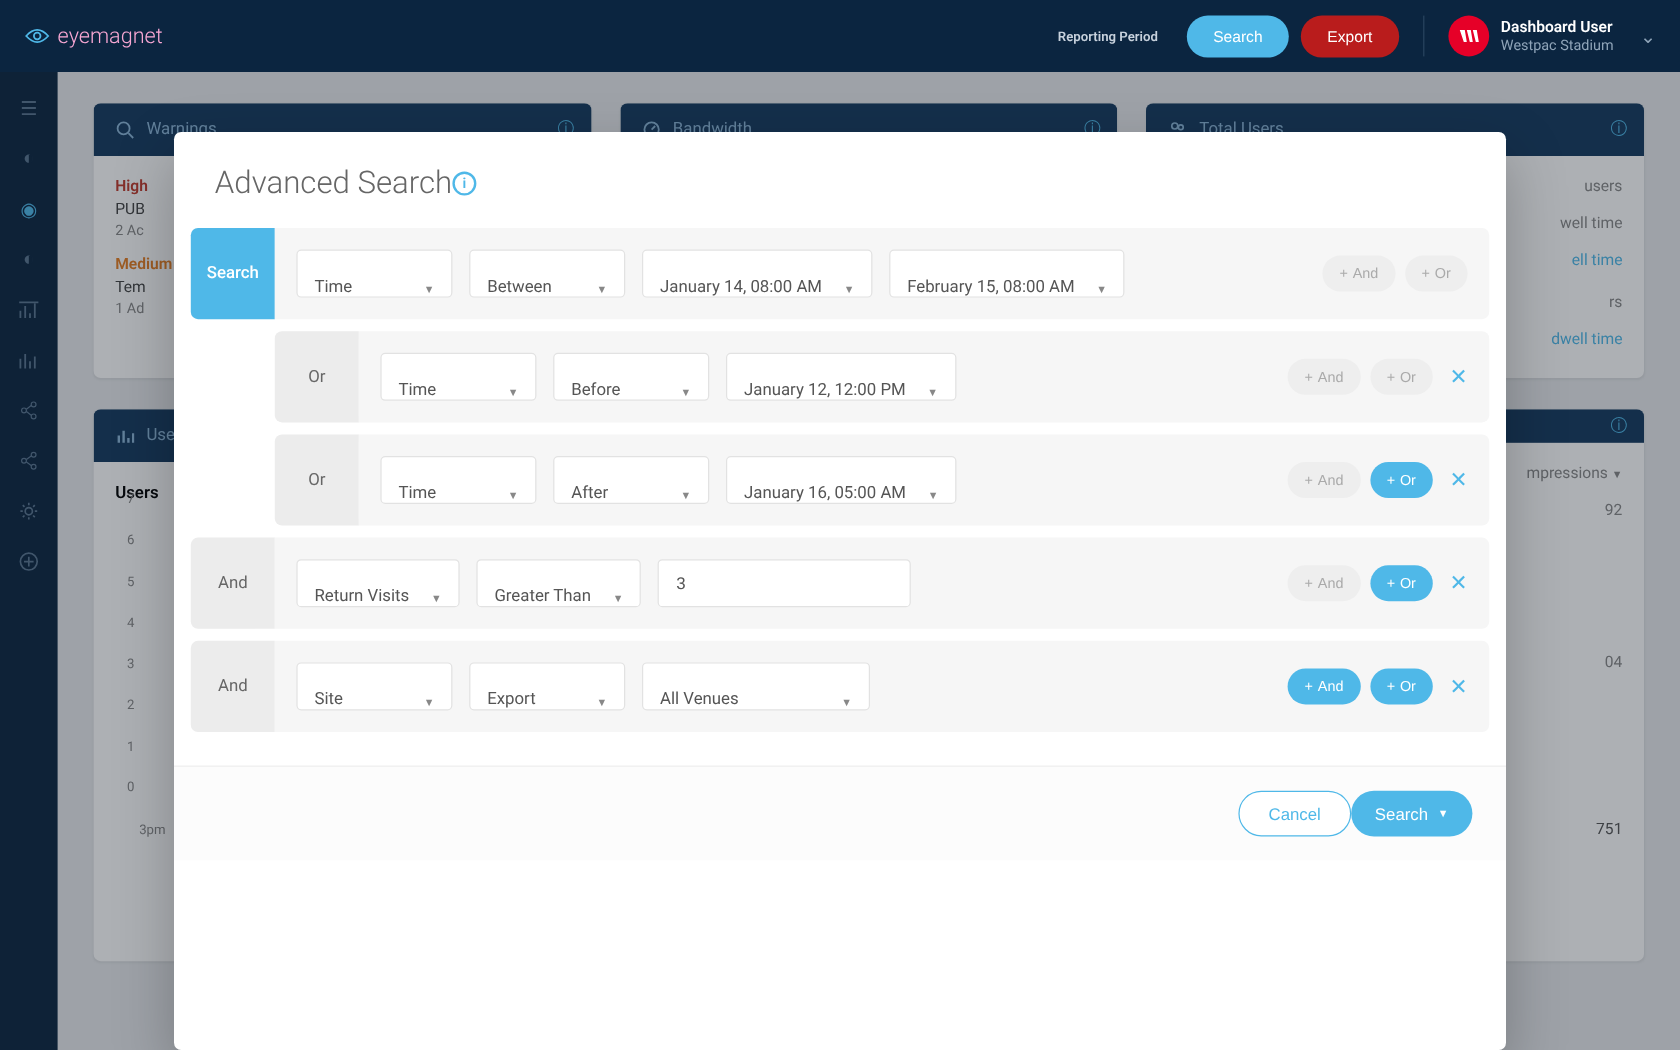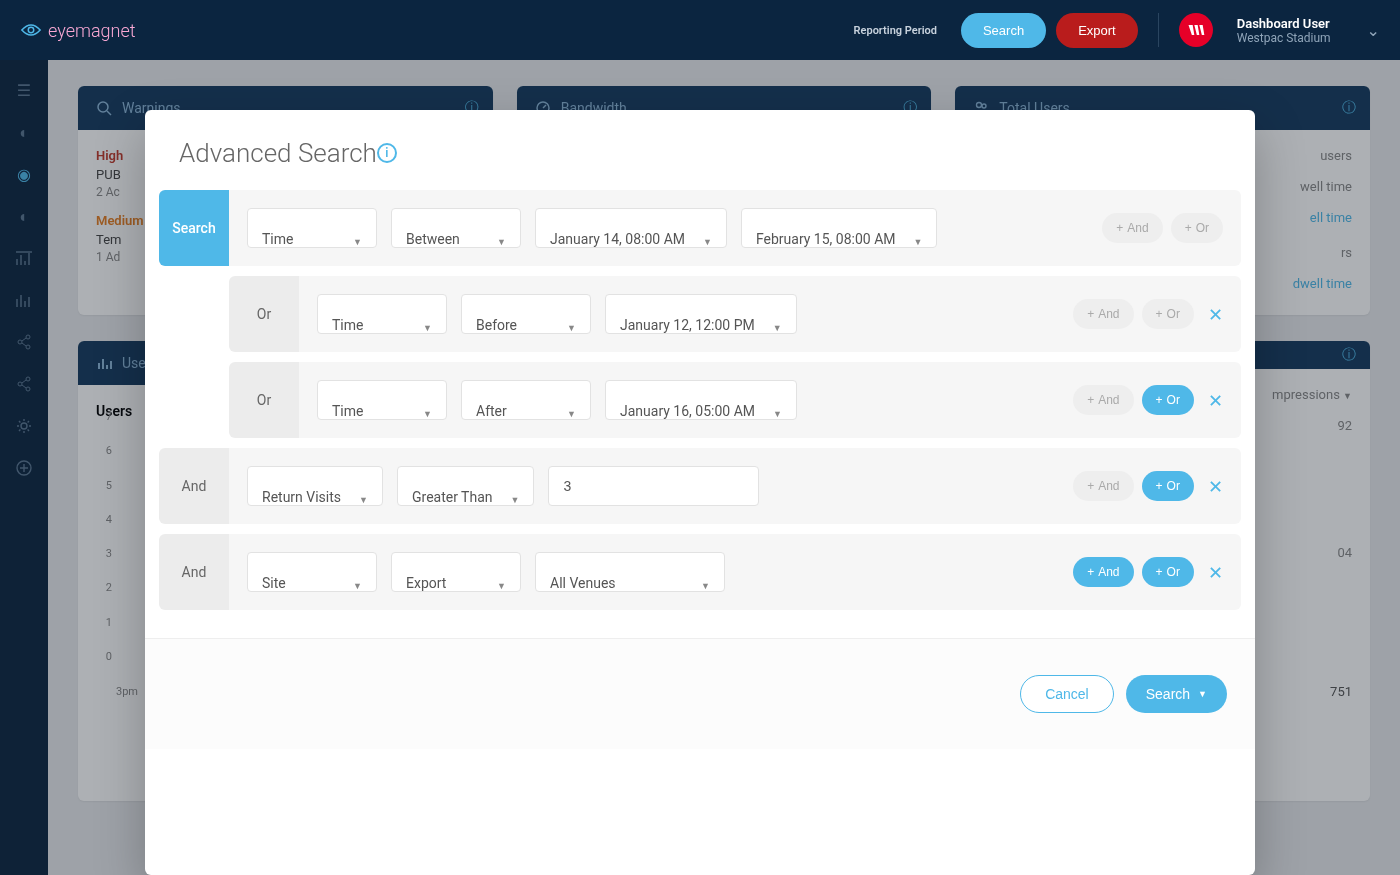--- a/index.html
+++ b/index.html
@@ -10,21 +10,21 @@
 .logo { display: flex; align-items: center; gap: 6px; color: #f9a8d4; font-size: 18px; font-weight: 300; }
 .logo-icon { width: 22px; height: 18px; }
 .topbar-spacer { flex: 1; }
 .reporting-label { color: #c8d2dd; font-size: 11px; font-weight: 600; margin-right: 14px; }
 .period-box { background: #14304f; border-radius: 3px; padding: 10px 20px; color: #8fa4b8; font-size: 13px; margin-right: 10px; min-width: 200px; }
 .topbar-btn { background: #4fb8e8; border: none; color: #fff; padding: 10px 22px; border-radius: 18px; font-size: 13px; margin-left: 10px; cursor: pointer; }
 .topbar-btn.export { background: #b91c1c; }
 .topbar-divider { width: 1px; height: 34px; background: #2a4560; margin: 0 20px; }
 .avatar { width: 34px; height: 34px; border-radius: 50%; background: #e60028; display: flex; align-items: center; justify-content: center; }
 .avatar svg { width: 20px; height: 20px; }
-.user-block { display: flex; align-items: center; gap: 24px; }
+.user-block { display: flex; align-items: center; gap: 10px; }
 .user-text { display: flex; flex-direction: column; }
 .user-name { color: #fff; font-size: 13px; font-weight: 600; }
 .user-sub { color: #8fa4b8; font-size: 12px; }
 .chevron-down { margin-left: 12px; color: #8fa4b8; }
 
 
 .layout { display: flex; height: calc(875px - 60px); }
 .siderail { width: 48px; background: #0b2540; padding-top: 18px; display: flex; flex-direction: column; align-items: center; gap: 18px; }
 .siderail-item { width: 24px; height: 24px; display: flex; align-items: center; justify-content: center; color: #5a7690; cursor: pointer; }
 .siderail-item.active { color: #4fb8e8; }
@@ -76,21 +76,21 @@
 .txt-input { background: #fff; border: 1px solid #e2e2e2; border-radius: 4px; height: 40px; padding: 0 14px; font-size: 14px; color: #555; min-width: 190px; }
 
 .rule-actions { margin-left: auto; display: flex; align-items: center; gap: 8px; }
 .pill { border: none; border-radius: 16px; padding: 8px 14px; font-size: 12px; cursor: pointer; display: flex; align-items: center; gap: 4px; }
 .pill.and { background: #eeeeee; color: #aaa; }
 .pill.or { background: #eeeeee; color: #aaa; }
 .pill.and.active { background: #4fb8e8; color: #fff; }
 .pill.or.active { background: #4fb8e8; color: #fff; }
 .close-x { color: #4fb8e8; font-size: 18px; cursor: pointer; margin-left: 6px; font-weight: 300; }
 
-.modal-footer { border-top: 1px solid #eee; padding: 36px 28px; display: flex; justify-content: flex-end; gap: 12px; background: #fcfcfc; }
+.modal-footer { border-top: 1px solid #eee; padding: 20px 28px; display: flex; justify-content: flex-end; background: #fcfcfc; }
 .btn-cancel { background: #fff; border: 1.5px solid #4fb8e8; color: #4fb8e8; padding: 10px 24px; border-radius: 20px; font-size: 14px; cursor: pointer; }
 .btn-search { background: #4fb8e8; border: none; color: #fff; padding: 10px 20px; border-radius: 20px; font-size: 14px; cursor: pointer; display: flex; align-items: center; gap: 8px; }
 .btn-search .caret { font-size: 9px; }
 
 .flex-row-big { display: flex; gap: 24px; }
 .flex-row-big .card { flex: 1; }
 </style>
 </head>
 <body>
 

